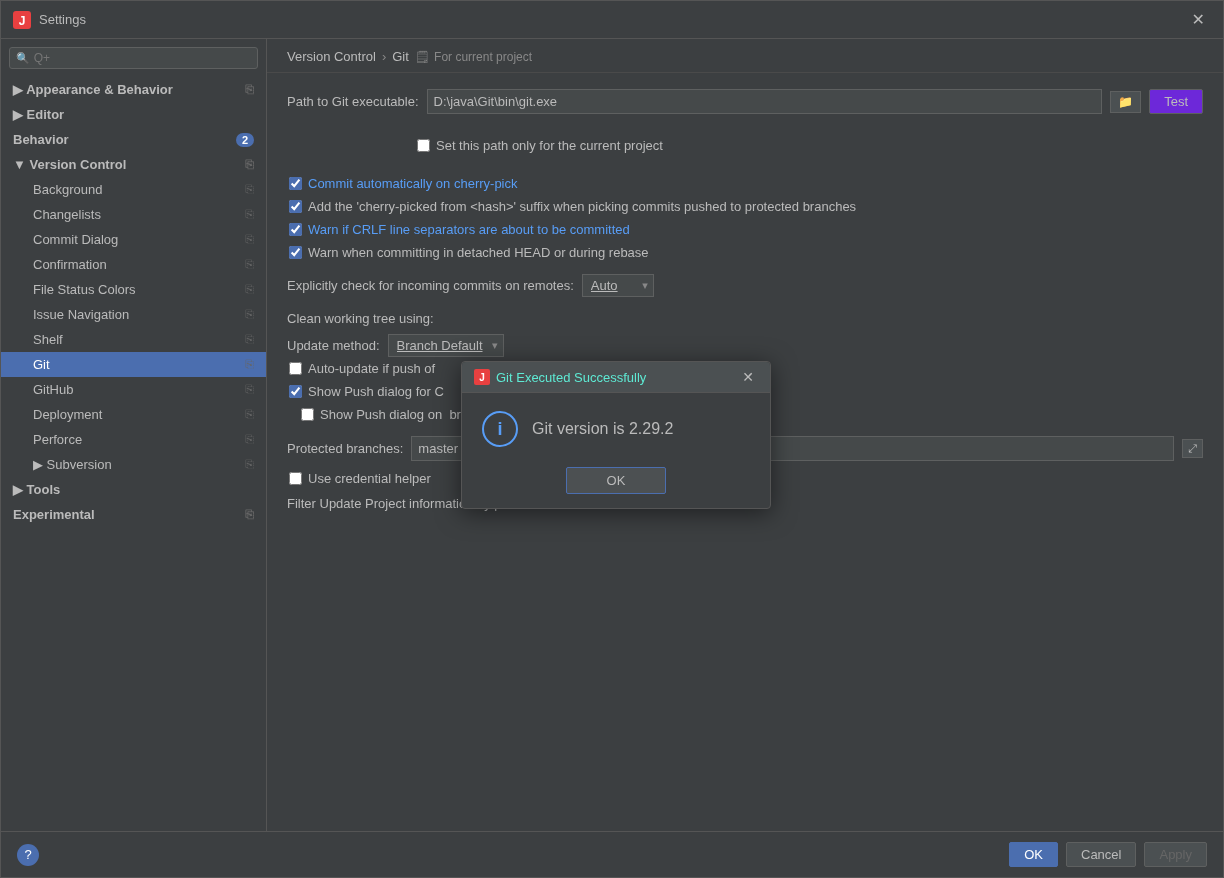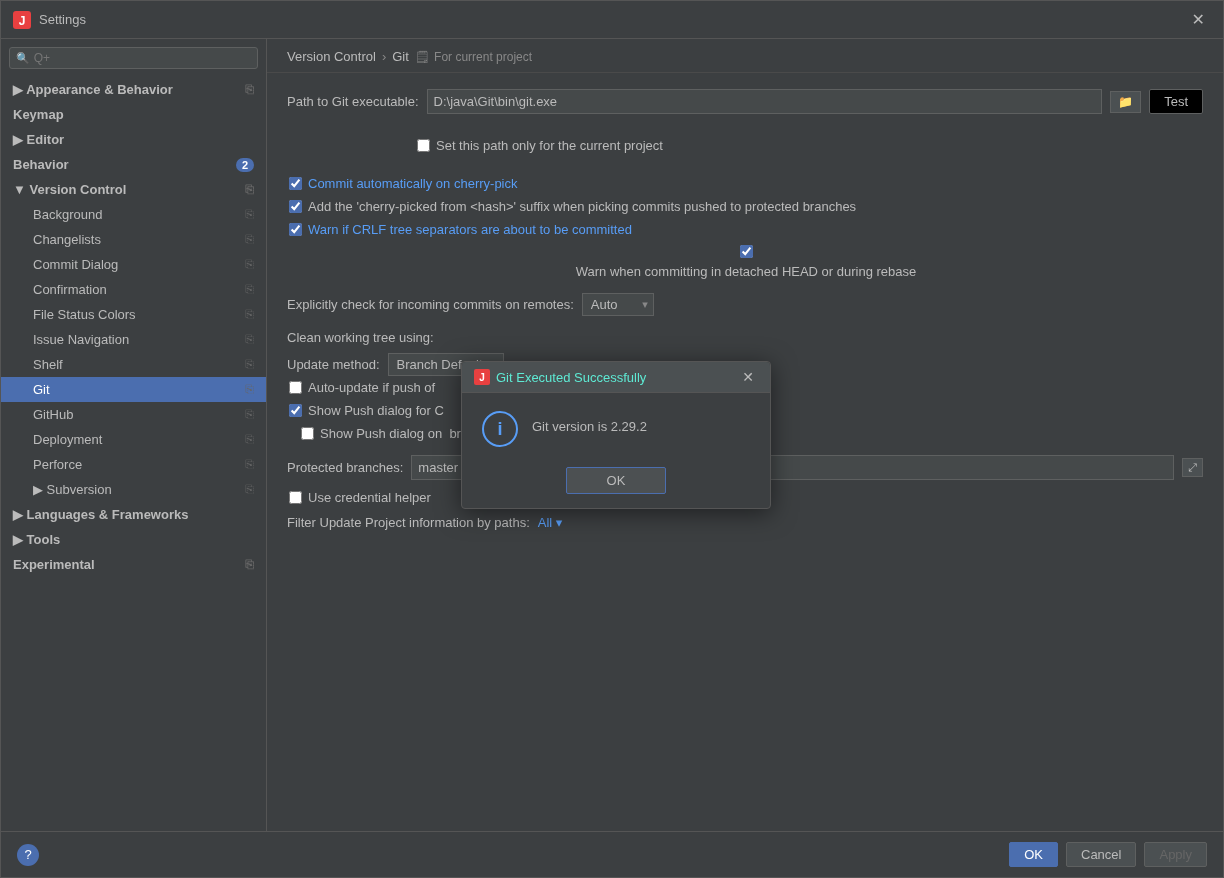--- a/index.html
+++ b/index.html
@@ -177,21 +177,21 @@
       font-size: 13px;
       cursor: pointer;
       border-radius: 2px;
     }
     .btn.primary {
       background: #4b6eaf;
       border-color: #4b6eaf;
       color: #fff;
     }
     .btn.test-btn {
-      background: #000000;
+      background: #6d28d9;
       border: 1px solid #5e6060;
     }
     .folder-btn {
       background: #4b5052;
       border: 1px solid #5e6060;
       color: #bbb;
       padding: 3px 7px;
       cursor: pointer;
       font-size: 12px;
     }
@@ -221,20 +221,21 @@
       cursor: pointer;
       appearance: none;
       -webkit-appearance: none;
       padding-right: 20px;
       position: relative;
     }
     .select-wrap {
       position: relative;
       display: inline-flex;
       align-items: center;
+      text-decoration: underline;
     }
     .select-wrap::after {
       content: '▾';
       position: absolute;
       right: 6px;
       color: #888;
       pointer-events: none;
       font-size: 11px;
     }
     .protected-input {
@@ -351,21 +352,21 @@
       border: 2px solid #589df6;
       display: flex;
       align-items: center;
       justify-content: center;
       color: #589df6;
       font-size: 18px;
       font-weight: bold;
     }
     .modal-message {
       color: #bbb;
-      font-size: 13px;
+      font-size: 16px;
       line-height: 1.5;
       padding-top: 6px;
     }
     .modal-footer {
       padding: 8px 20px 14px;
       display: flex;
       justify-content: center;
     }
     .modal-ok-btn {
       background: #4c5052;
@@ -399,23 +400,20 @@
       <div class="search-box">
         <span class="search-icon-char">🔍</span>
         <input type="text" placeholder="Q+" style="">
       </div>
 
       <div class="nav-item section">
         <span>▶ <span>Appearance &amp; Behavior</span></span>
         <span class="copy-icon">⎘</span>
       </div>
       <div class="nav-item section">
-        <span>Keymap</span>
-      </div>
-      <div class="nav-item section">
         <span>▶ <span>Editor</span></span>
       </div>
       <div class="nav-item section">
         <span>Behavior</span>
         <span class="badge">2</span>
       </div>
       <div class="nav-item section">
         <span>▼ <span>Version Control</span></span>
         <span class="copy-icon">⎘</span>
       </div>
@@ -459,23 +457,20 @@
         <span>Deployment</span>
         <span class="copy-icon">⎘</span>
       </div>
       <div class="nav-item sub">
         <span>Perforce</span>
         <span class="copy-icon">⎘</span>
       </div>
       <div class="nav-item sub">
         <span>▶ <span>Subversion</span></span>
         <span class="copy-icon">⎘</span>
-      </div>
-      <div class="nav-item section">
-        <span>▶ <span>Languages &amp; Frameworks</span></span>
       </div>
       <div class="nav-item section">
         <span>▶ <span>Tools</span></span>
       </div>
       <div class="nav-item section">
         <span>Experimental</span>
         <span class="copy-icon">⎘</span>
       </div>
     </div>
 
@@ -507,23 +502,23 @@
         <div class="checkbox-row">
           <input type="checkbox" id="cb1" checked="" style="">
           <label class="checkbox-label link-style" for="cb1">Commit automatically on cherry-pick</label>
         </div>
         <div class="checkbox-row">
           <input type="checkbox" id="cb2" checked="" style="">
           <label class="checkbox-label" for="cb2">Add the 'cherry-picked from &lt;hash&gt;' suffix when picking commits pushed to protected branches</label>
         </div>
         <div class="checkbox-row">
           <input type="checkbox" id="cb3" checked="" style="">
-          <label class="checkbox-label link-style" for="cb3">Warn if CRLF tree separators are about to be committed</label>
-        </div>
-        <div class="checkbox-row" style="margin-bottom:14px;flex-direction:column;">
+          <label class="checkbox-label link-style" for="cb3">Warn if CRLF line separators are about to be committed</label>
+        </div>
+        <div class="checkbox-row" style="margin-bottom:14px;">
           <input type="checkbox" id="cb4" checked="" style="">
           <label class="checkbox-label" for="cb4">Warn when committing in detached HEAD or during rebase</label>
         </div>
 
         <div class="form-row" style="margin-bottom:14px;">
           <span class="form-label">Explicitly check for incoming commits on remotes:</span>
           <div class="select-wrap">
             <select class="dropdown">
               <option>Auto</option>
               <option>Always</option>

